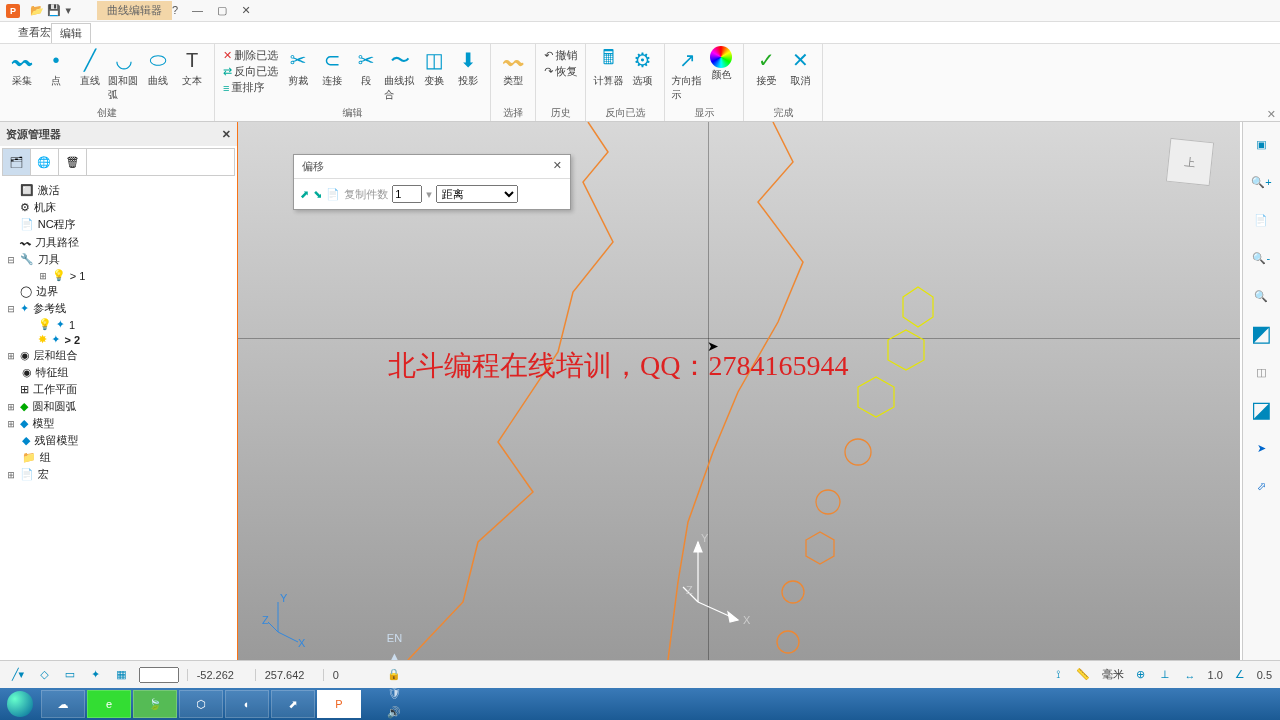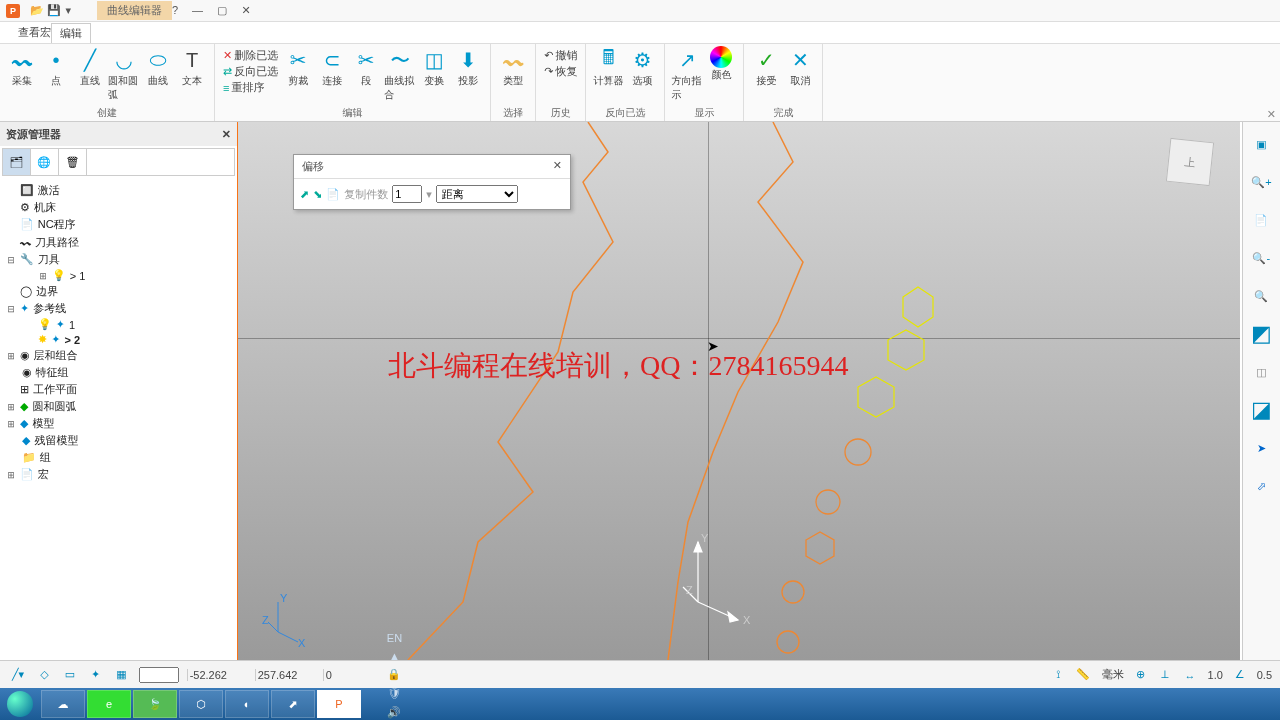--- a/index.html
+++ b/index.html
@@ -39,21 +39,21 @@
 .crosshair-v{position:absolute;left:470px;top:0;width:1px;height:100%;background:rgba(0,0,0,0.3);}
 .overlay-text{position:absolute;top:225px;left:150px;font-size:28px;font-family:SimSun,serif;color:#d22;font-weight:400;}
 .float-panel{position:absolute;top:32px;left:55px;width:278px;background:#fff;border:1px solid #999;box-shadow:2px 2px 4px rgba(0,0,0,0.2);}
 .float-panel .hd{display:flex;justify-content:space-between;padding:4px 8px;border-bottom:1px solid #ddd;color:#555;}
 .float-panel .bd{display:flex;align-items:center;gap:4px;padding:6px;}
 .float-panel select,.float-panel input{font-size:11px;padding:1px;}
 .viewcube{position:absolute;top:18px;right:28px;width:44px;height:44px;background:#eee;border:1px solid #bbb;transform:rotate(6deg);display:flex;align-items:center;justify-content:center;color:#888;}
 .right-tb{position:absolute;top:122px;right:0;width:38px;height:538px;background:#f8f8f8;border-left:1px solid #ccc;display:flex;flex-direction:column;align-items:center;padding-top:8px;gap:10px;}
 .right-tb .btn{width:28px;height:28px;display:flex;align-items:center;justify-content:center;color:#0088bb;cursor:pointer;}
 .statusbar{position:absolute;top:660px;left:0;width:100%;height:28px;background:#f4f4f4;border-top:1px solid #ccc;display:flex;align-items:center;gap:8px;padding:0 8px;color:#444;}
-.statusbar .coord{width:60px;border-left:1px solid #ccc;padding-left:2px;}
+.statusbar .coord{width:60px;border-left:1px solid #ccc;padding-left:9px;}
 .statusbar .sp{flex:1;}
 .statusbar .iconbtn{color:#0088bb;padding:0 4px;}
 .taskbar{position:absolute;bottom:0;left:0;width:100%;height:32px;background:linear-gradient(to bottom,#3a7ab8,#1b5a94);display:flex;align-items:center;}
 .taskbar .start{width:40px;height:32px;display:flex;align-items:center;justify-content:center;}
 .taskbar .start .orb{width:26px;height:26px;border-radius:50%;background:radial-gradient(circle at 30% 30%,#6fc,#069);}
 .taskbar .tbtn{width:44px;height:28px;margin:0 1px;background:rgba(255,255,255,0.1);border:1px solid rgba(255,255,255,0.2);display:flex;align-items:center;justify-content:center;color:#fff;}
 .taskbar .blackbar{margin-left:auto;background:#111;color:#aaa;display:flex;gap:20px;padding:0 14px;height:100%;align-items:center;font-size:10px;}
 .taskbar .tray{display:flex;align-items:center;gap:6px;padding:0 8px;color:#cde;font-size:10px;flex-direction:column;}
 .taskbar .clock{text-align:center;line-height:1.1;margin-top:27px;}
 .red{color:#d33;}

